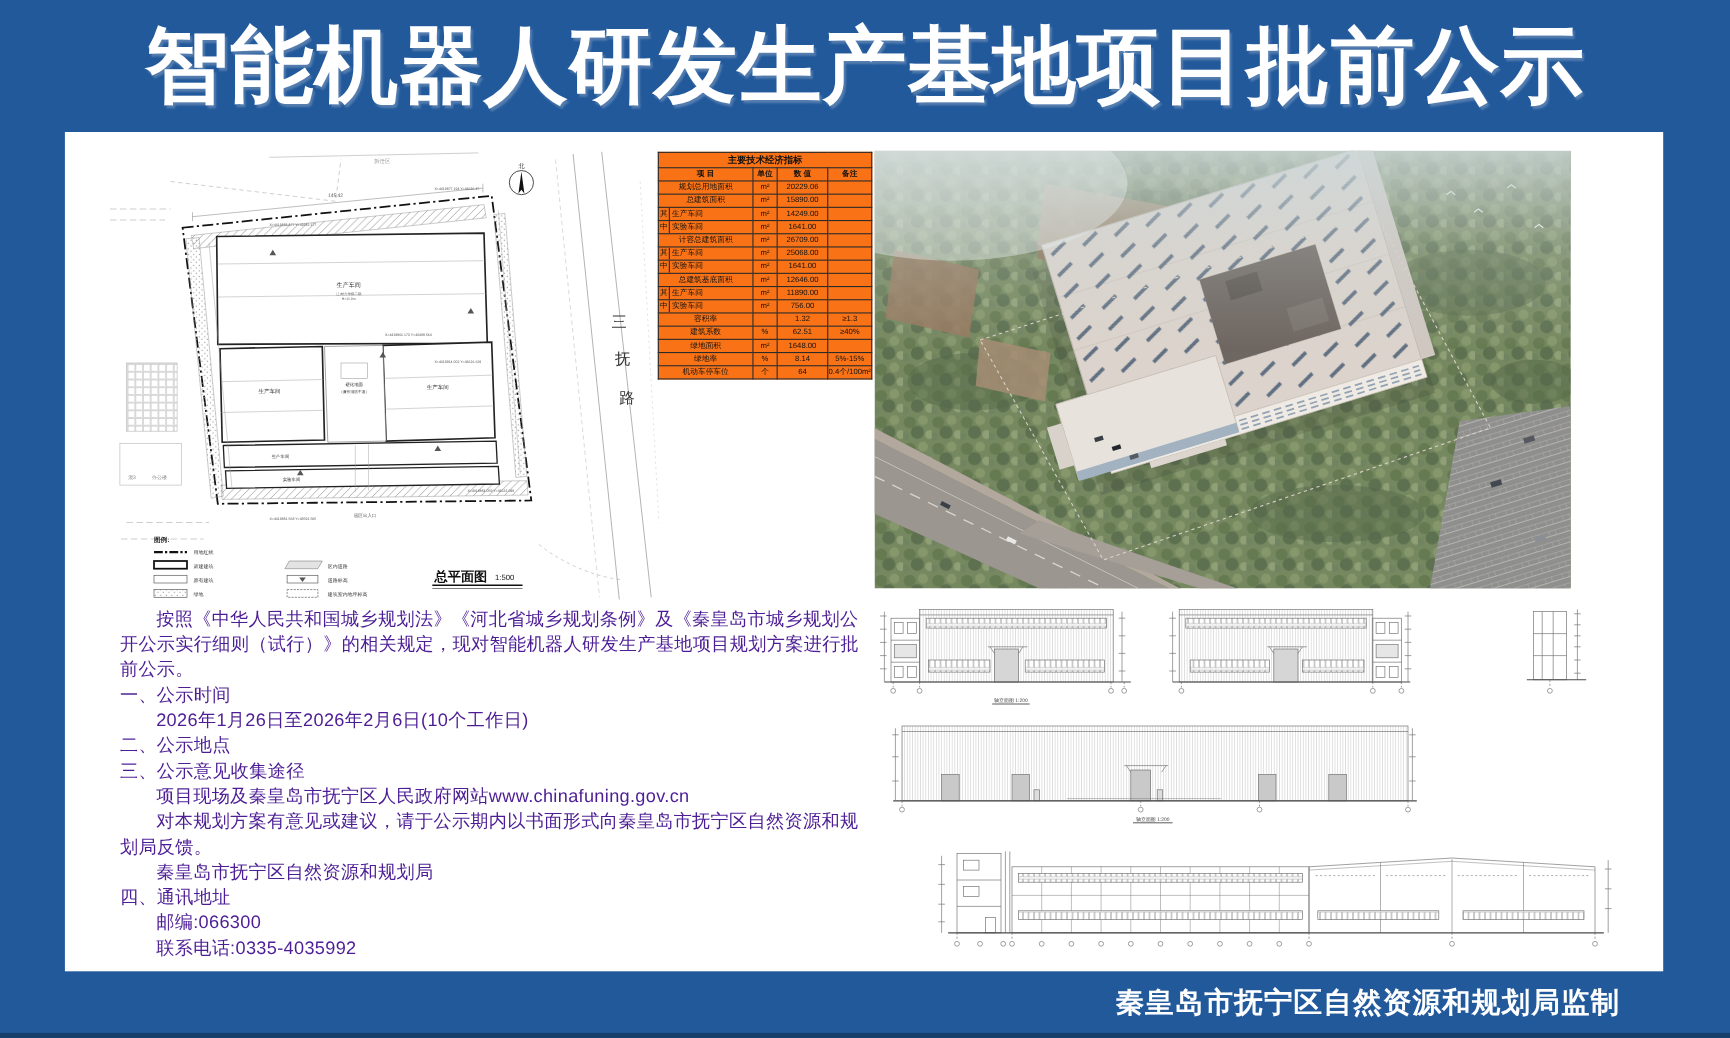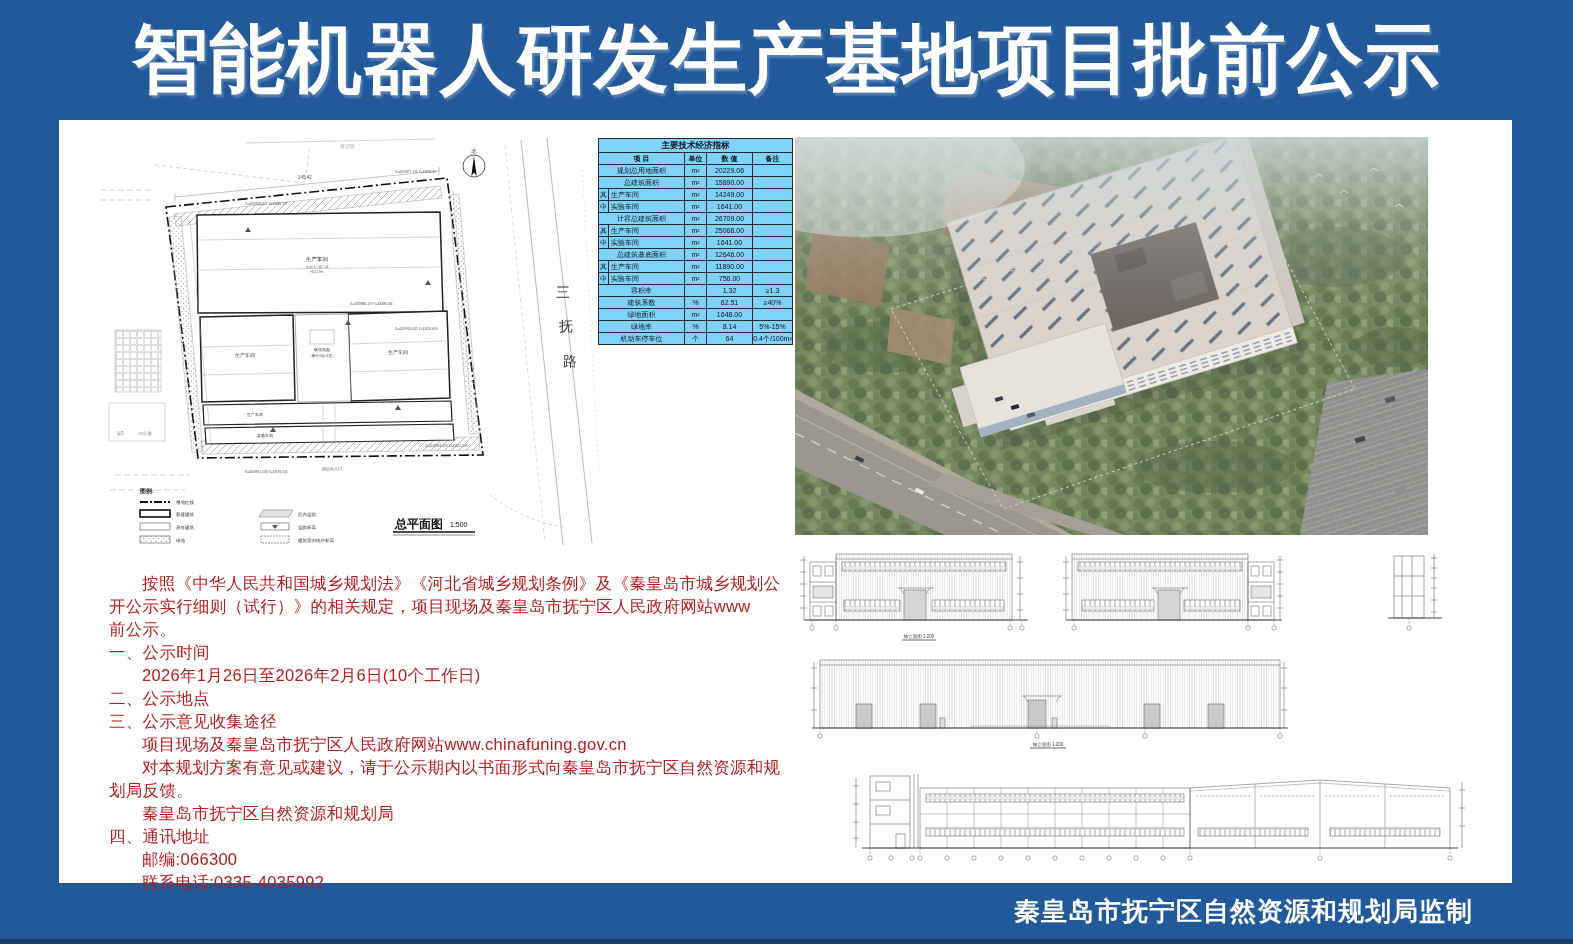--- a/index.html
+++ b/index.html
@@ -11,41 +11,41 @@
   .content{position:absolute;left:59px;top:120px;width:1453px;height:763px;background:#ffffff;}
   .bottom-bar{position:absolute;left:0;top:883px;width:100%;height:56px;display:flex;align-items:center;justify-content:flex-end;padding-right:100px;box-sizing:border-box;}
   .bottom-bar .credit{color:#fff;font-size:26px;font-weight:bold;letter-spacing:1px;white-space:nowrap;}
   .bottom-edge{position:absolute;left:0;bottom:0;width:100%;height:5px;background:#163F6B;}
 
   
   .plan{position:absolute;left:36px;top:15px;}
   svg{font-family:"Liberation Sans","DejaVu Sans",sans-serif;}
 
   
-  .ind{position:absolute;left:539px;top:18px;border-collapse:collapse;background:#7dd3fc;
+  .ind{position:absolute;left:539px;top:18px;border-collapse:collapse;background:#f97316;
        font-size:7px;color:#111;table-layout:fixed;padding-left:16px;}
   .ind th,.ind td{border:0.7px solid #2b2b2b;padding:0;height:11px;line-height:11px;text-align:center;
                   overflow:hidden;white-space:nowrap;font-weight:normal;}
   .ind th.t{font-size:8.5px;font-weight:bold;height:13px;line-height:13px;}
   .ind th.h{font-weight:bold;}
   .ind .c1{width:86px;} .ind .c2{width:22px;} .ind .c3{width:46px;} .ind .c4{width:40px;}
   .ind .lab{display:flex;align-items:stretch;justify-content:center;height:11px;}
   .ind .pfx{display:inline-block;width:9px;border-right:0.7px solid #2b2b2b;flex:0 0 9px;}
   .ind .lbl{flex:1;text-align:center;}
   .ind .lbl.left{text-align:left;padding-left:2px;}
 
   
   .render{position:absolute;left:736px;top:17px;}
 
   
   .elevs{position:absolute;left:731px;top:418px;}
 
   
-  .notice{position:absolute;left:50px;top:432px;width:690px;color:#b91c1c;
-          font-size:16.5px;line-height:23px;letter-spacing:.3px;margin-top:20px;}
+  .notice{position:absolute;left:50px;top:432px;width:690px;color:#4c1d95;
+          font-size:16.5px;line-height:23px;letter-spacing:.3px;}
   .notice .line{white-space:nowrap;}
   .notice .in{padding-left:33px;}
 </style>
 </head>
 <body>
 
 <div class="poster">
 
   <div class="title-bar">
     <h1>智能机器人研发生产基地项目批前公示</h1>
@@ -595,21 +595,21 @@
             <circle cx="400" cy="320" r="2.2"></circle>
             <circle cx="530" cy="320" r="2.2"></circle>
             <circle cx="660" cy="320" r="2.2"></circle>
         </g>
         <path d="M80 310 V317 M130 310 V317 M400 310 V317 M530 310 V317 M660 310 V317" stroke-dasharray="2 1.5"></path>
       </g>
     </svg>
 
     <div class="notice">
         <div class="line in">按照《中华人民共和国城乡规划法》《河北省城乡规划条例》及《秦皇岛市城乡规划公</div>
-        <div class="line">开公示实行细则（试行）》的相关规定，项目现场及秦皇岛市抚宁区人民政府网站www</div>
+        <div class="line">开公示实行细则（试行）》的相关规定，现对智能机器人研发生产基地项目规划方案进行批</div>
         <div class="line">前公示。</div>
         <div class="line">一、公示时间</div>
         <div class="line in">2026年1月26日至2026年2月6日(10个工作日)</div>
         <div class="line">二、公示地点</div>
         <div class="line">三、公示意见收集途径</div>
         <div class="line in">项目现场及秦皇岛市抚宁区人民政府网站www.chinafuning.gov.cn</div>
         <div class="line in">对本规划方案有意见或建议，请于公示期内以书面形式向秦皇岛市抚宁区自然资源和规</div>
         <div class="line">划局反馈。</div>
         <div class="line in">秦皇岛市抚宁区自然资源和规划局</div>
         <div class="line">四、通讯地址</div>

